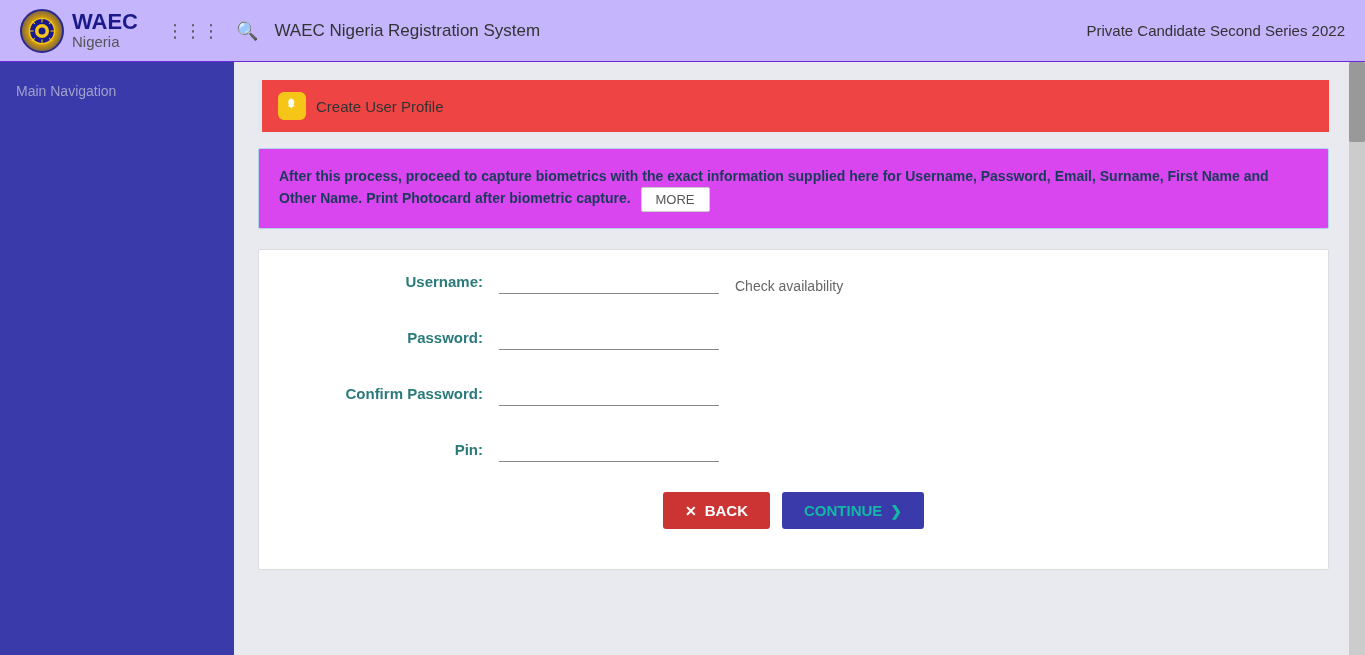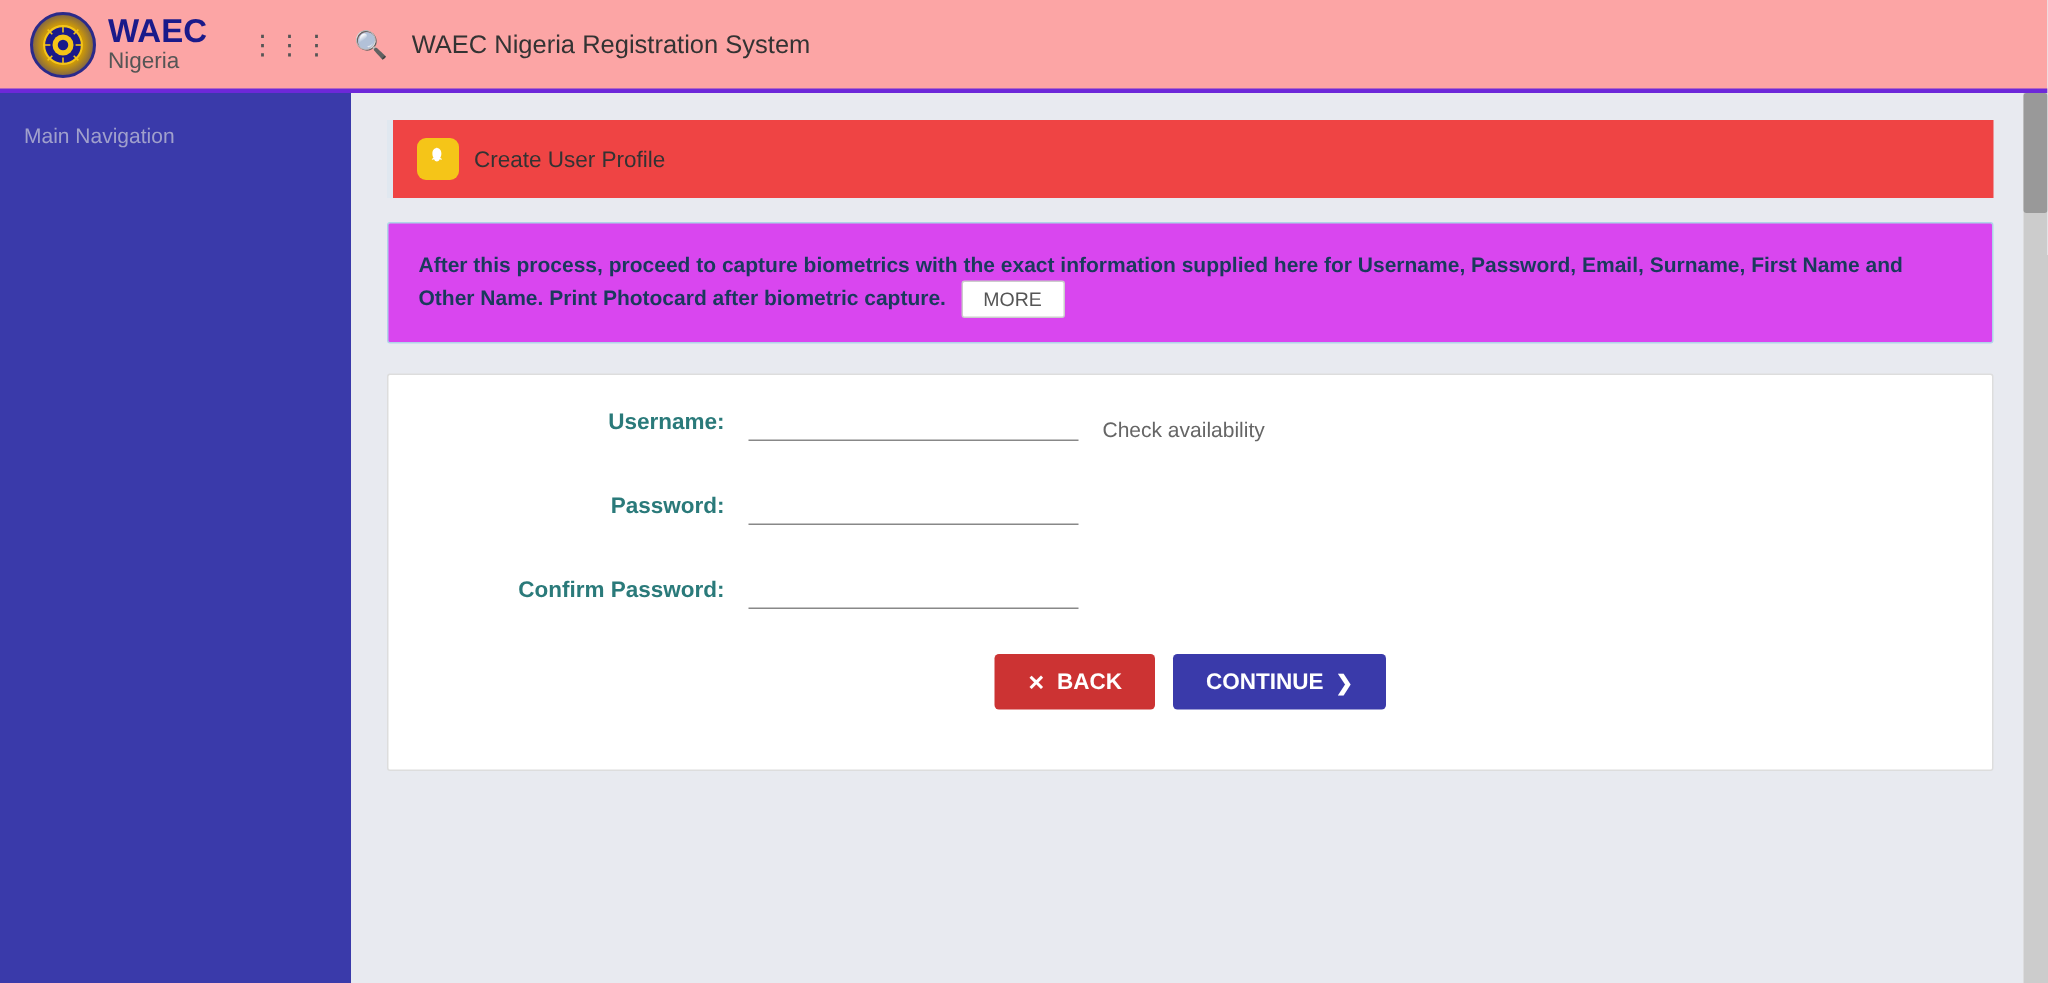--- a/index.html
+++ b/index.html
@@ -2,24 +2,24 @@
 <html><head>
   <meta charset="utf-8">
   <style>
     * { box-sizing: border-box; margin: 0; padding: 0; }
     body { font-family: Arial, sans-serif; background: #f0f0f0; min-height: 655px; }
 
     
     .header {
       display: flex;
       align-items: center;
-      background: #fca5a5;
+      background: #c4b5fd;
       padding: 0 20px;
       height: 62px;
-      border-bottom: 3px solid #6d28d9;
+      border-bottom: 1px solid #6d28d9;
       gap: 16px;
     }
     .header-logo {
       display: flex;
       align-items: center;
       gap: 8px;
     }
     .logo-circle {
       width: 44px;
       height: 44px;
@@ -200,21 +200,21 @@
       font-size: 15px;
       font-weight: bold;
       cursor: pointer;
       border-radius: 3px;
       display: flex;
       align-items: center;
       gap: 8px;
     }
     .btn-continue {
       background: #3a3aaa;
-      color: #ffffff;
+      color: #14b8a6;
       border: none;
       padding: 10px 22px;
       font-size: 15px;
       font-weight: bold;
       cursor: pointer;
       border-radius: 3px;
       display: flex;
       align-items: center;
       gap: 8px;
     }
@@ -262,20 +262,21 @@
         </svg>
       </div>
       <div class="logo-text">
         <span class="logo-waec">WAEC</span>
         <span class="logo-nigeria">Nigeria</span>
       </div>
     </div>
     <span class="header-grid-icon">⋮⋮⋮</span>
     <span class="header-search-icon">🔍</span>
     <span class="header-system-title">WAEC Nigeria Registration System</span>
+    <span class="header-series">Private Candidate Second Series 2022</span>
   </div>
 
   <div style="display:flex; flex:1;">
 
     <div class="sidebar">
       <span class="sidebar-nav-label">Main Navigation</span>
     </div>
 
     <div class="main-content">
 
@@ -312,20 +313,26 @@
           </div>
         </div>
 
         <div class="form-row">
           <label class="form-label">Confirm Password:</label>
           <div class="form-input-wrap">
             <input class="form-input" type="password" value="" style="">
           </div>
         </div>
 
+        <div class="form-row">
+          <label class="form-label">Pin:</label>
+          <div class="form-input-wrap">
+            <input class="form-input" type="password" value="" style="">
+          </div>
+        </div>
 
         <div class="btn-row">
           <button class="btn-back">
             <span style="font-size:14px;">✕</span>
             <span>BACK</span>
           </button>
           <button class="btn-continue">
             <span>CONTINUE</span>
             <span style="font-size:14px;">❯</span>
           </button>

